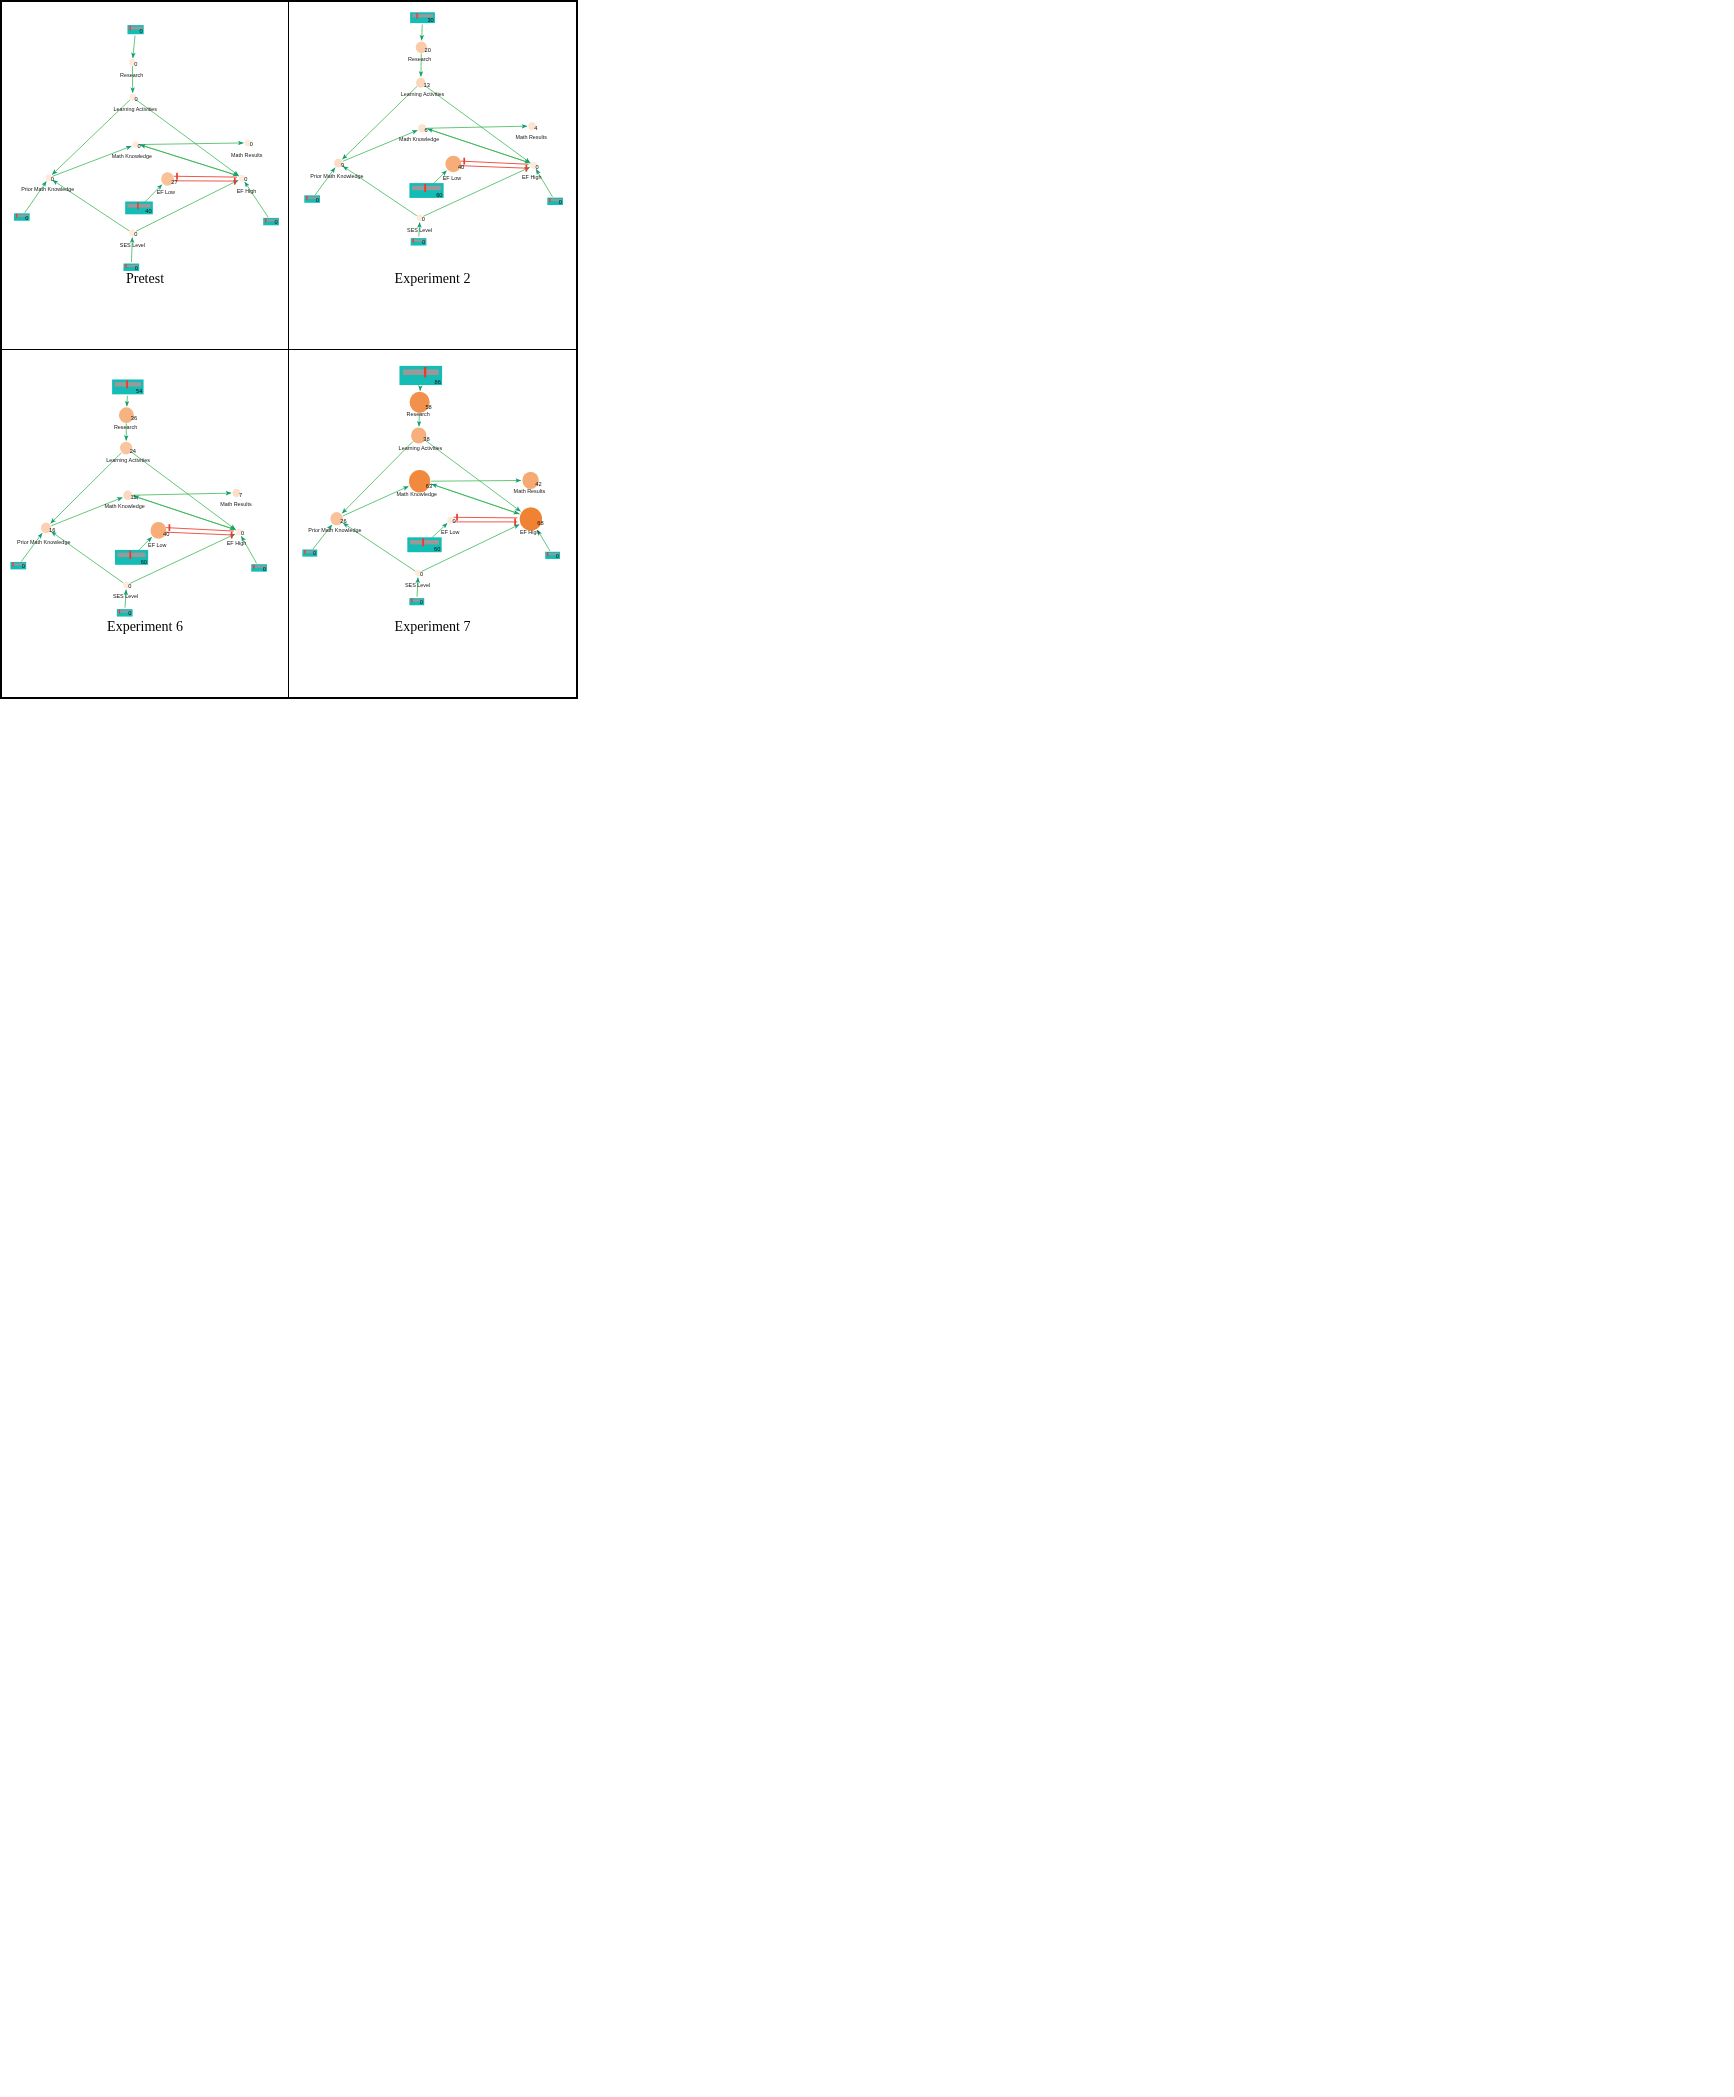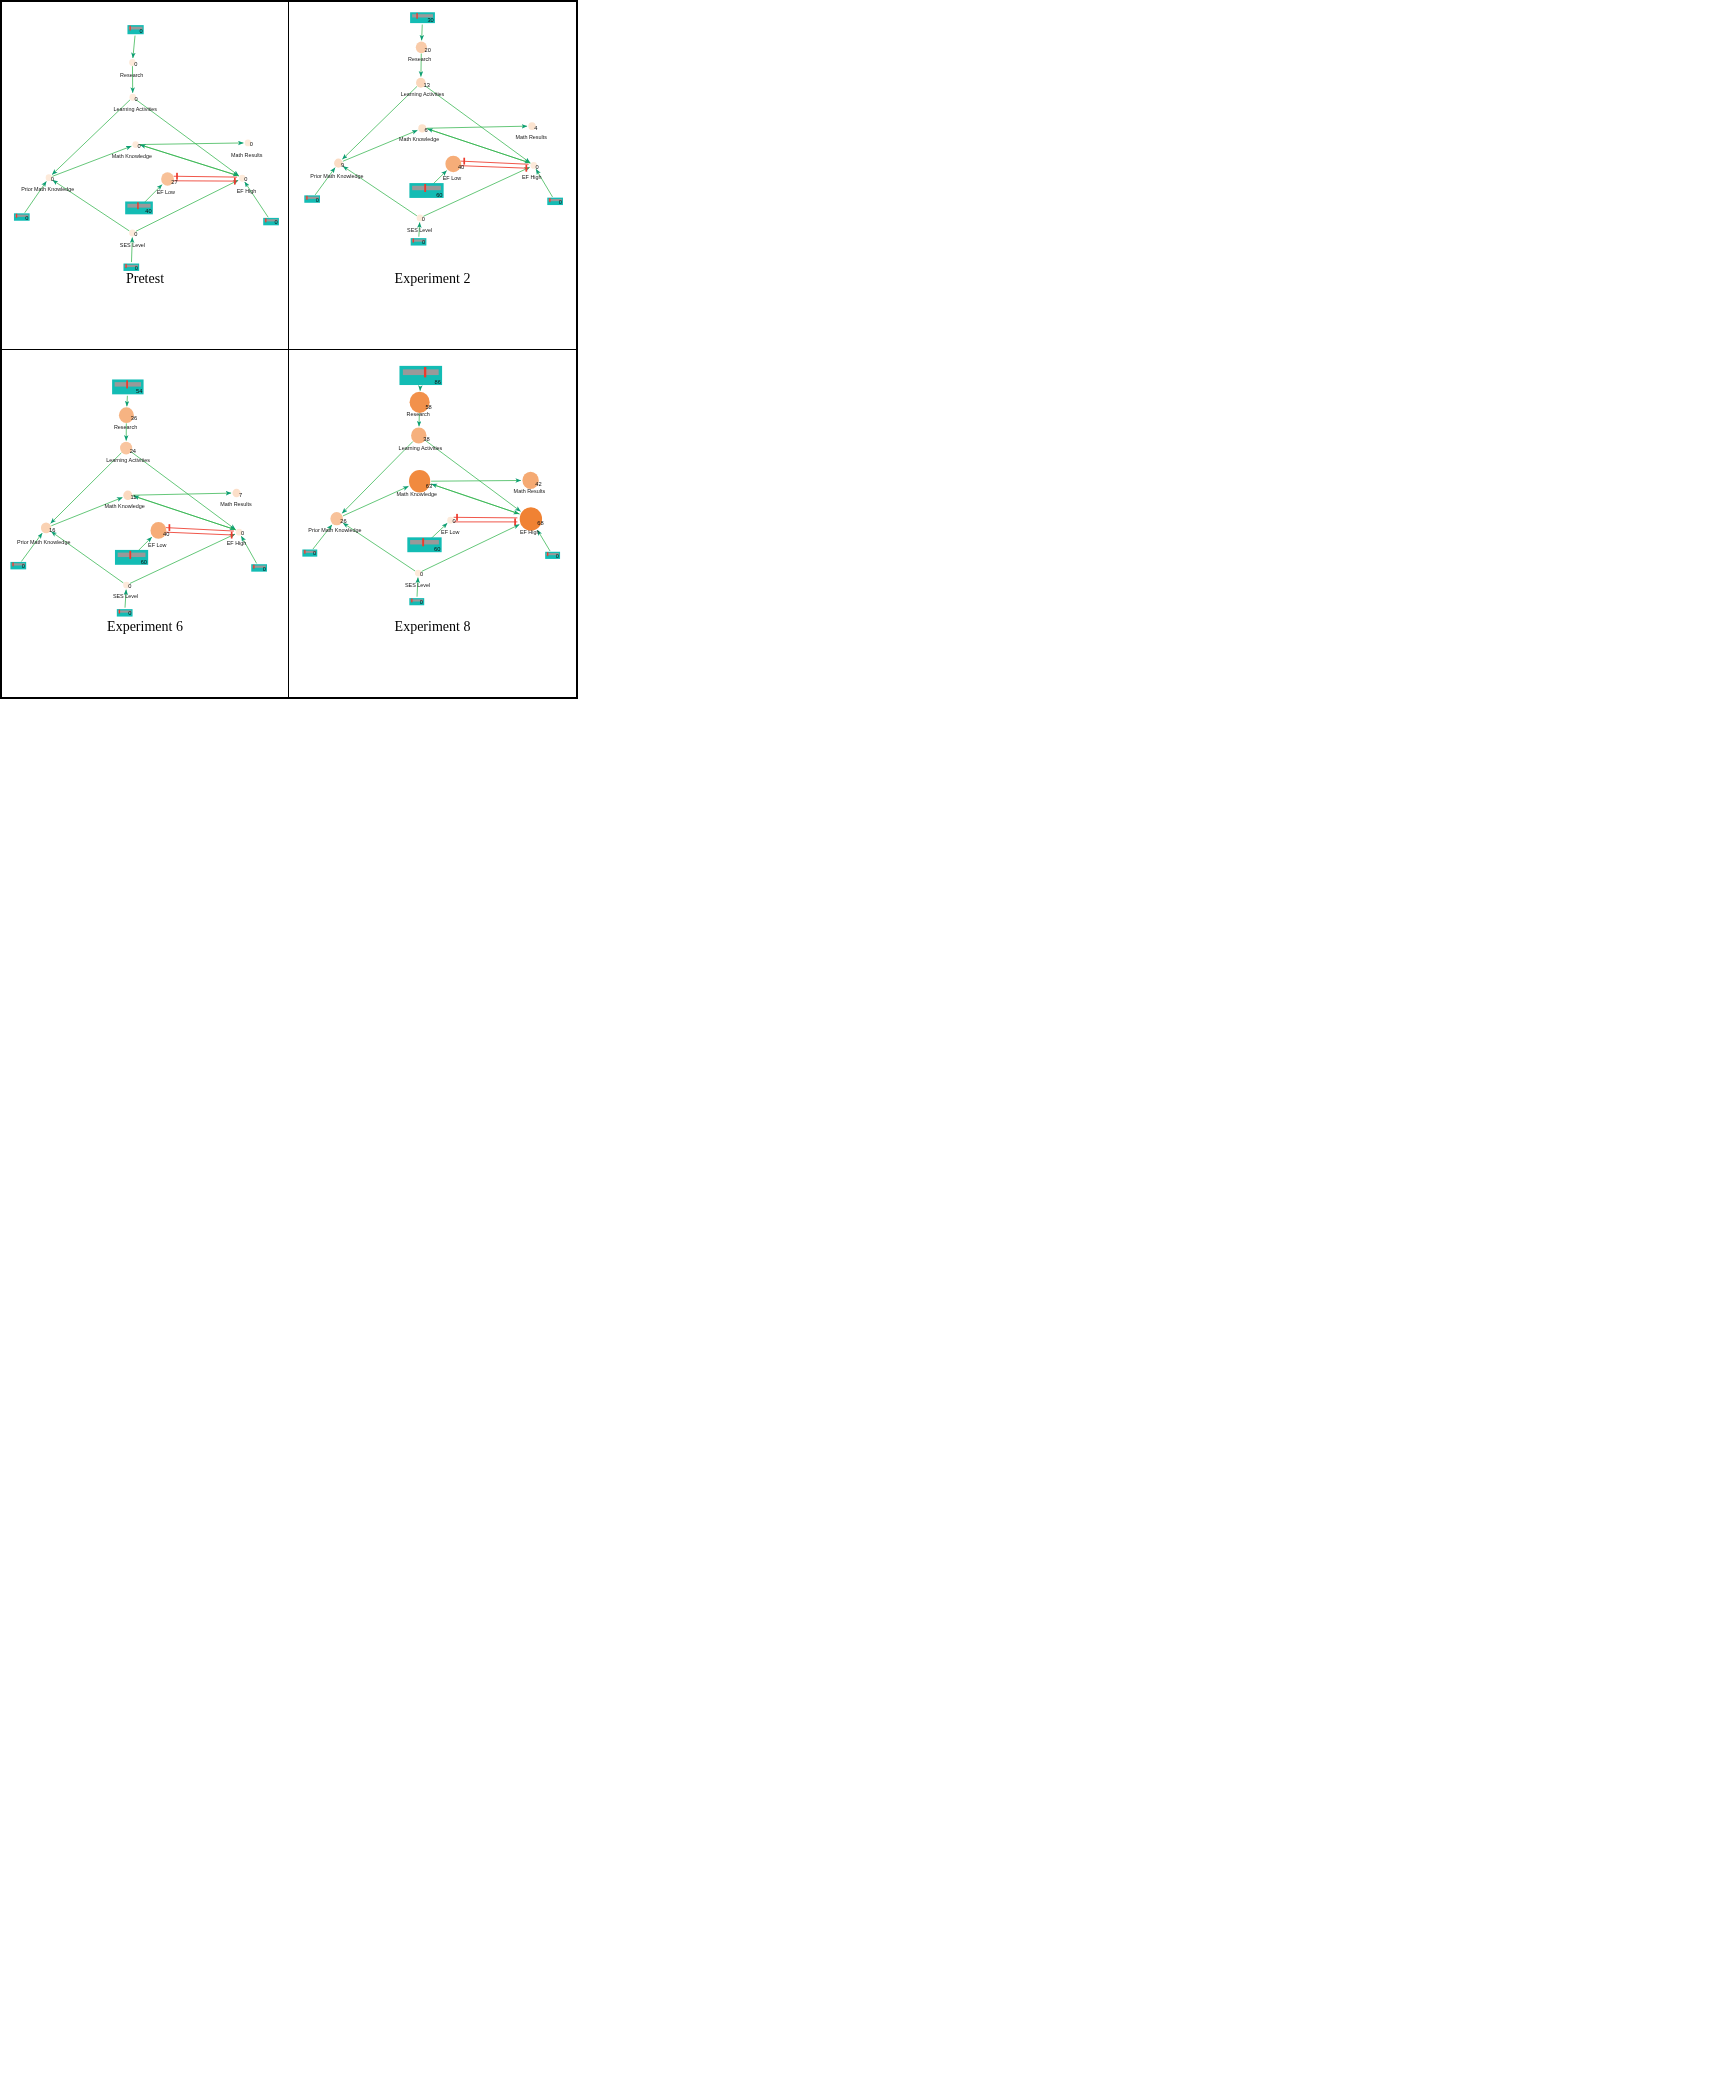--- a/index.html
+++ b/index.html
@@ -349,16 +349,16 @@
         <text x="456.6" y="791.4" font-size="20" fill="#111111" class="diagram-text">0</text>
         <text x="450" y="230" text-anchor="middle" font-size="19" fill="#1a1a1a" class="diagram-text">Research</text>
         <text x="458" y="348" text-anchor="middle" font-size="19" fill="#1a1a1a" class="diagram-text">Learning Activities</text>
         <text x="445" y="509" text-anchor="middle" font-size="19" fill="#1a1a1a" class="diagram-text">Math Knowledge</text>
         <text x="839" y="501" text-anchor="middle" font-size="19" fill="#1a1a1a" class="diagram-text">Math Results</text>
         <text x="159" y="637" text-anchor="middle" font-size="19" fill="#1a1a1a" class="diagram-text">Prior Math Knowledge</text>
         <text x="562" y="644" text-anchor="middle" font-size="19" fill="#1a1a1a" class="diagram-text">EF Low</text>
         <text x="840" y="643" text-anchor="middle" font-size="19" fill="#1a1a1a" class="diagram-text">EF High</text>
         <text x="448" y="828" text-anchor="middle" font-size="19" fill="#1a1a1a" class="diagram-text">SES Level</text>
       </svg>
-    <div class="caption">Experiment 8</div>
+    <div class="caption">Experiment 7</div>
   </div>
 </div>
 
 
 </body></html>

